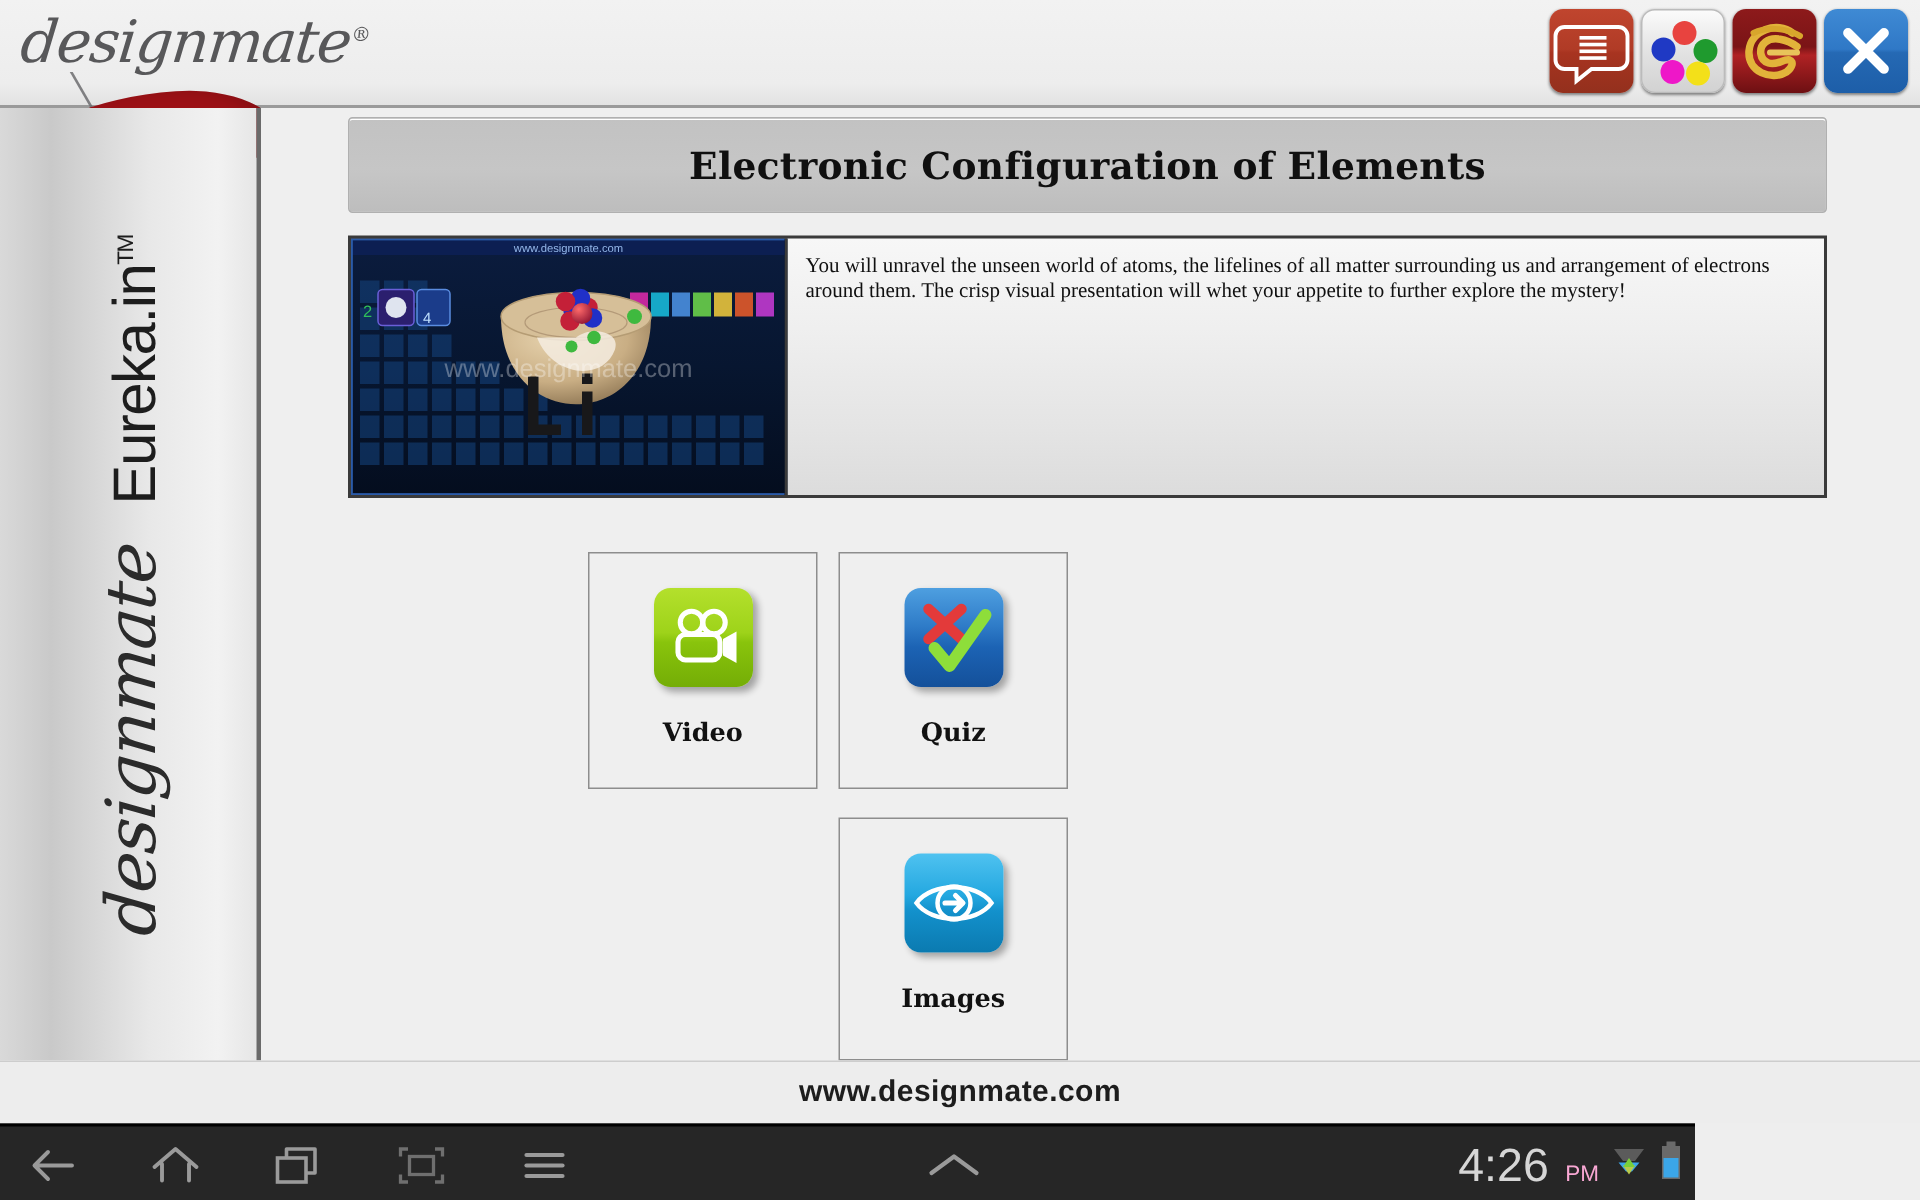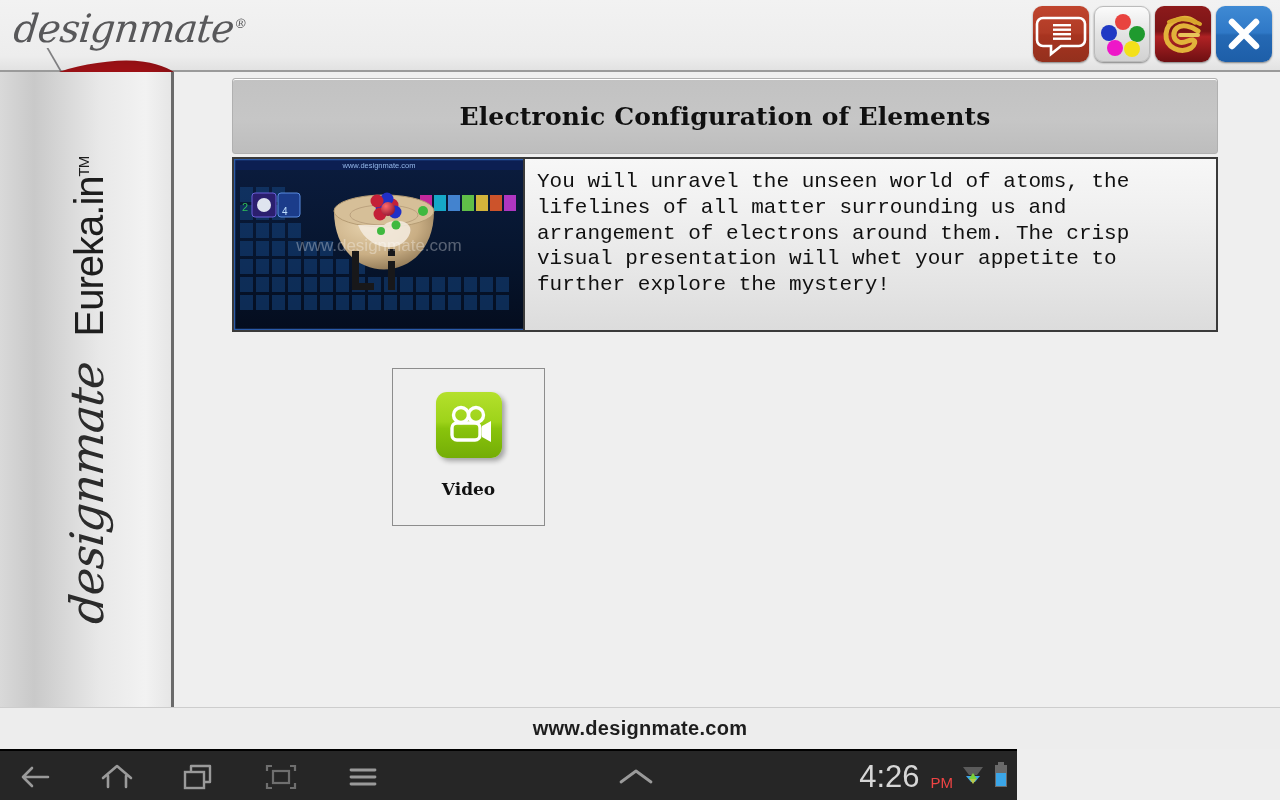--- a/index.html
+++ b/index.html
@@ -84,21 +84,21 @@
     width: 0; height: 0;
     border-left: 6px solid #b7b7b7;
     border-top: 5px solid transparent;
     border-bottom: 5px solid transparent;
   }
 
   
   .content { position: absolute; left: 174px; top: 72px; width: 1106px; height: 635px; background:#efefef; }
 
   .title-bar {
-    position: absolute; left: 58px; top: 6px; width: 986px; height: 76px;
+    position: absolute; left: 58px; top: 6px; width: 986px; height: 64px;
     background: linear-gradient(to bottom,#c2c2c2 0%,#c6c6c6 55%,#bdbdbd 100%);
     border: 1px solid #b0b0b0; border-radius: 3px;
     display: flex; align-items: center; justify-content: center;
     box-shadow: 0 1px 0 #fff inset;
   }
   .title-text {
     font-family: "DejaVu Serif", serif; font-weight: bold;
     font-size: 25px; color: #101010; letter-spacing: .2px;
   }
 
@@ -110,22 +110,22 @@
   }
   .thumb {
     width: 291px; height: 171px; flex: 0 0 291px;
     border-right: 2px solid #3a3a3a;
     position: relative; overflow: hidden;
     background: #061226;
   }
   .thumb svg { display:block; }
   .desc-text {
     flex: 1; padding: 10px 14px 0 12px;
-    font-family: Liberation Mono, monospace;
-    font-size: 21px; line-height: 1.23; color: #101010;
+    font-family: Liberation Serif, serif;
+    font-size: 14px; line-height: 1.23; color: #101010;
   }
 
   
   .tiles-row {
     position: absolute; display: flex;
   }
   .row1 { left: 218px; top: 296px; gap: 14px; }
   .row2 { left: 385px; top: 473px; gap: 14px; }
   .tile {
     width: 153px; height: 158px;
@@ -157,29 +157,29 @@
     background: #ededed; border-top: 1px solid #cdcdcd;
     display: flex; align-items: center; justify-content: center;
   }
   .footer-text {
     font-family: "Liberation Sans", sans-serif; font-weight: bold;
     font-size: 20px; color: #1d1d1d; letter-spacing: .3px;
   }
 
   
   .navbar {
-    position: absolute; left: 0; top: 749px; width: 1017px; height: 51px;
+    position: absolute; left: 0; top: 749px; width: 1130px; height: 51px;
     background: #262626; border-top: 2px solid #000;
   }
   .nav-left { position: absolute; left: 12px; top: 0; height: 51px; display: flex; align-items: center; gap: 36px; }
   .nav-btn { width: 46px; height: 46px; display: flex; align-items: center; justify-content: center; }
   .nav-up { position: absolute; left: 616px; top: 0; height: 51px; display: flex; align-items: center; }
   .nav-right { position: absolute; right: 8px; top: 0; height: 51px; display: flex; align-items: center; gap: 7px; }
   .clock { font-family: "Liberation Sans", sans-serif; font-size: 31px; color: #d6d6d6; font-weight: 300; }
-  .ampm { font-family: "Liberation Sans", sans-serif; font-size: 15px; color: #ef4444; margin-left: 4px; position: relative; top: 6px; }
+  .ampm { font-family: "Liberation Sans", sans-serif; font-size: 15px; color: #f9a8d4; margin-left: 4px; position: relative; top: 6px; }
 </style>
 </head>
 <body>
 
 <div id="app">
 
   <div class="topbar">
     <div class="brand-logo">
       <div class="brand-word"><span>designmate</span><span class="brand-reg">®</span></div>
       <div class="brand-tick"></div>
@@ -377,25 +377,44 @@
               <circle cx="40" cy="23" r="7.5"></circle>
               <rect x="16" y="31" width="28" height="17" rx="5"></rect>
             </g>
             <path d="M46 34 L55 29 L55 50 L46 45 Z" fill="#ffffff"></path>
           </svg>
         </div>
         <div class="tile-label">Video</div>
       </div>
 
 
+      <div class="tile">
+        <div class="tile-ico ico-quiz">
+          <svg width="66" height="66" viewBox="0 0 66 66">
+            <path d="M16 14 L38 34 M38 14 L16 34" stroke="#e33a3a" stroke-width="7" stroke-linecap="round" fill="none"></path>
+            <path d="M20 40 L30 52 L54 18" stroke="#8ede3a" stroke-width="8" stroke-linecap="round" stroke-linejoin="round" fill="none"></path>
+          </svg>
+        </div>
+        <div class="tile-label">Quiz</div>
+      </div>
 
     </div>
 
     <div class="tiles-row row2">
 
+      <div class="tile">
+        <div class="tile-ico ico-images">
+          <svg width="66" height="66" viewBox="0 0 66 66">
+            <path d="M8 33 C18 19, 48 19, 58 33 C48 47, 18 47, 8 33 Z" fill="none" stroke="#ffffff" stroke-width="3"></path>
+            <circle cx="33" cy="33" r="11" fill="none" stroke="#ffffff" stroke-width="3"></circle>
+            <path d="M27 33 h11 M34 28 l5 5 l-5 5" fill="none" stroke="#ffffff" stroke-width="3.4" stroke-linecap="round" stroke-linejoin="round"></path>
+          </svg>
+        </div>
+        <div class="tile-label">Images</div>
+      </div>
 
     </div>
 
   </div>
 
   <div class="footer">
     <div class="footer-text">www.designmate.com</div>
   </div>
 
   <div class="navbar">

